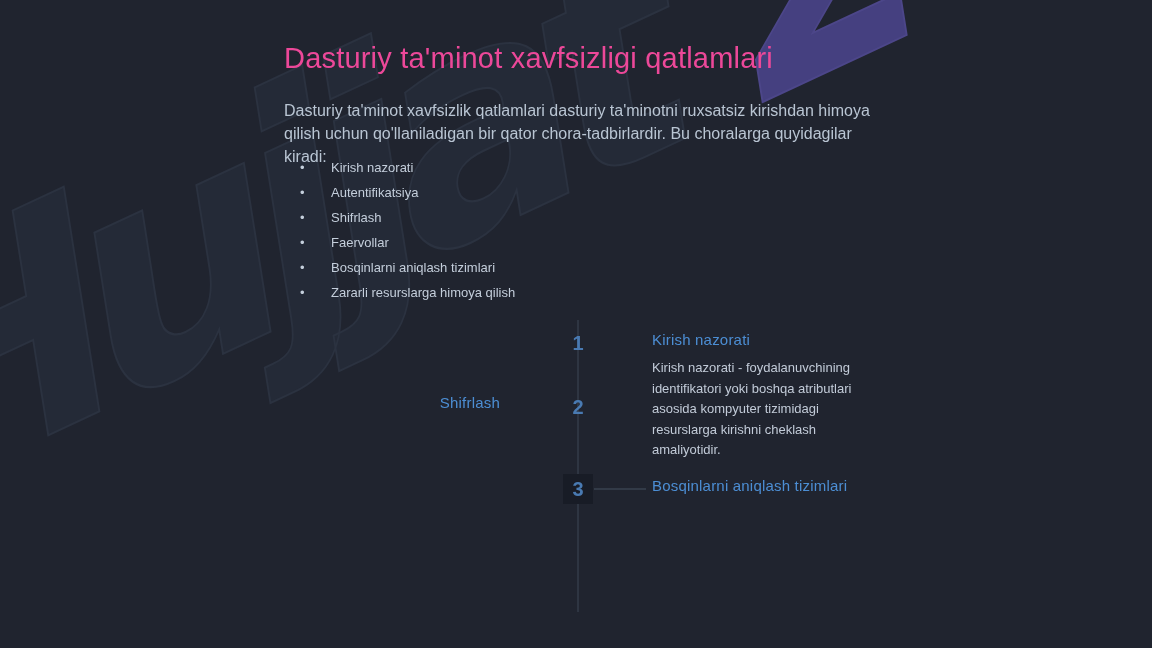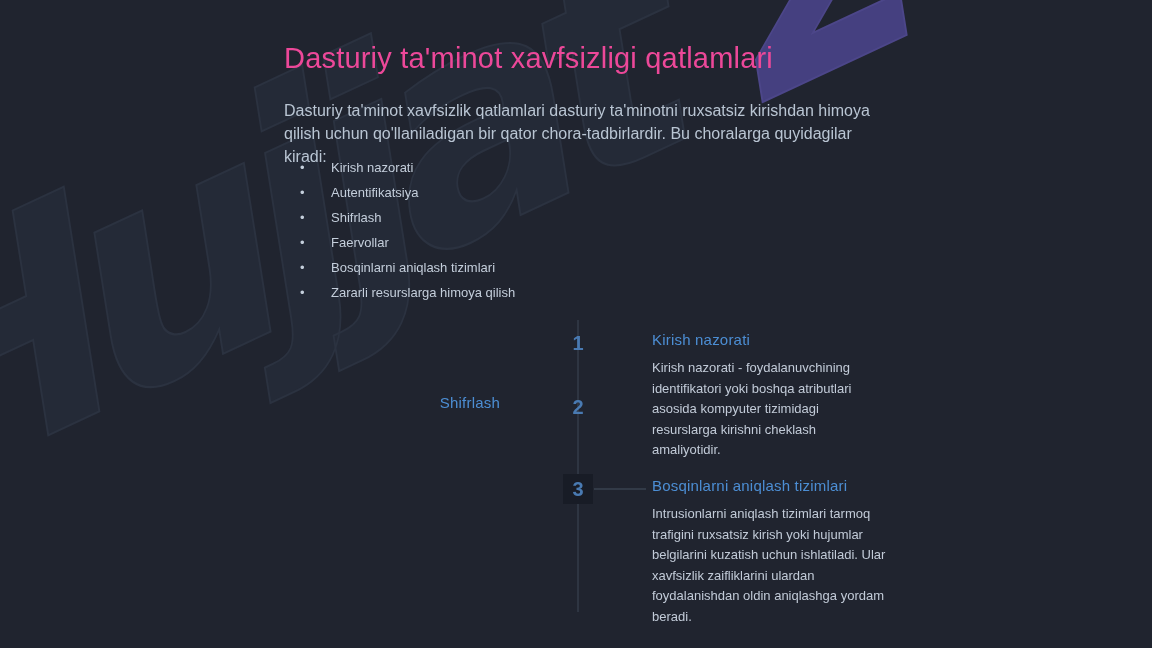--- a/index.html
+++ b/index.html
@@ -120,16 +120,15 @@
     <h3>Kirish nazorati</h3>
     <p>Kirish nazorati - foydalanuvchining identifikatori yoki boshqa atributlari asosida kompyuter tizimidagi resurslarga kirishni cheklash amaliyotidir.</p>
   </div>
 
   <div class="entry entry-2">
     <h3>Shifrlash</h3>
   </div>
 
   <div class="entry entry-3">
     <h3>Bosqinlarni aniqlash tizimlari</h3>
-    <p>Intrusionlarni aniqlash tizimlari tarmoq trafigini ruxsatsiz kirish yoki hujumlar belgilarini kuzatish uchun ishlatiladi. Ular xavfsizlik zaifliklarini ulardan foydalanishdan oldin aniqlashga yordam beradi.</p>
   </div>
 
 </div>
 
 </body></html>

